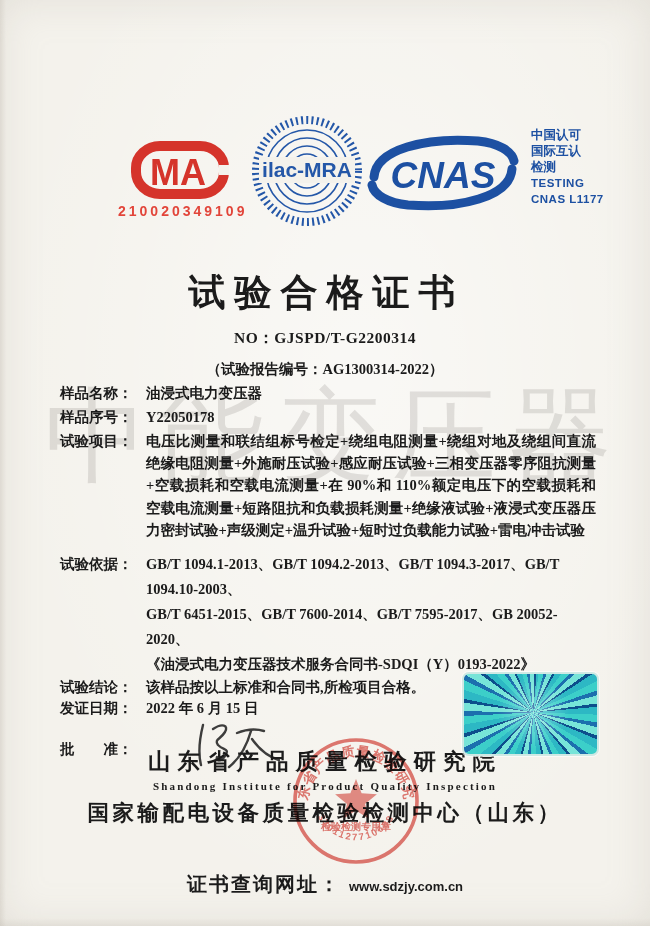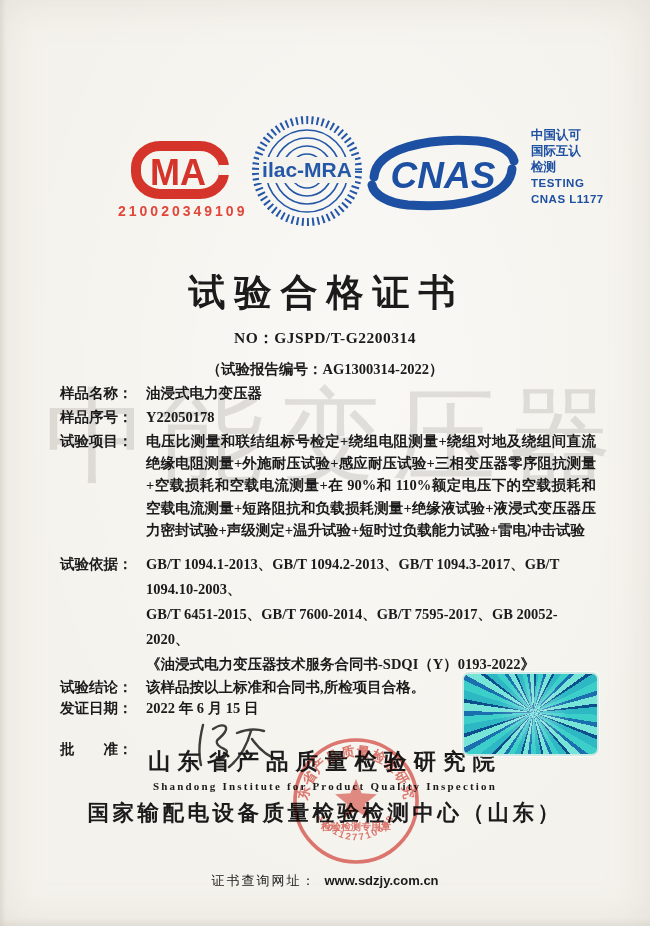--- a/index.html
+++ b/index.html
@@ -46,21 +46,21 @@
   .frow.tight{line-height:21.5px;}
   .frow.approve{margin-top:9px;align-items:center;gap:37px;}
   .sig{margin:-14px 0 0 6px;}
   
   .footer{position:absolute;left:0;top:746px;width:100%;text-align:center;z-index:2;}
   .inst-cn{font-size:22.5px;font-weight:bold;letter-spacing:7px;}
   .inst-en{font-size:11px;font-weight:bold;letter-spacing:2.2px;margin-top:3px;}
   .center-cn{font-size:21.5px;font-weight:bold;letter-spacing:3.5px;margin-top:6px;}
   .center-en{font-size:12.5px;font-weight:bold;letter-spacing:.2px;margin-top:3px;}
   .query{position:absolute;left:0;top:871px;width:100%;text-align:center;z-index:2;}
-  .query-label{font-size:13px;font-weight:normal;letter-spacing:2px;}
+  .query-label{font-size:20px;font-weight:bold;letter-spacing:2px;}
   .query-url{font-family:"Liberation Sans",sans-serif;font-size:13px;font-weight:bold;margin-left:8px;}
   
   .holo{position:absolute;left:462px;top:672px;width:133px;height:80px;z-index:6;
     border-radius:7px;border:2px solid #cfe9e4;box-shadow:0 0 0 1px rgba(255,255,255,.6);
     background:
       repeating-conic-gradient(from 8deg at 52% 48%,
         #3ccfc9 0deg 7deg, #1c6fae 7deg 11deg, #77e4d8 11deg 18deg,
         #0d4e8c 18deg 21deg, #2db8c4 21deg 28deg);
     overflow:hidden;}
   .holo::after{content:"";position:absolute;inset:0;

